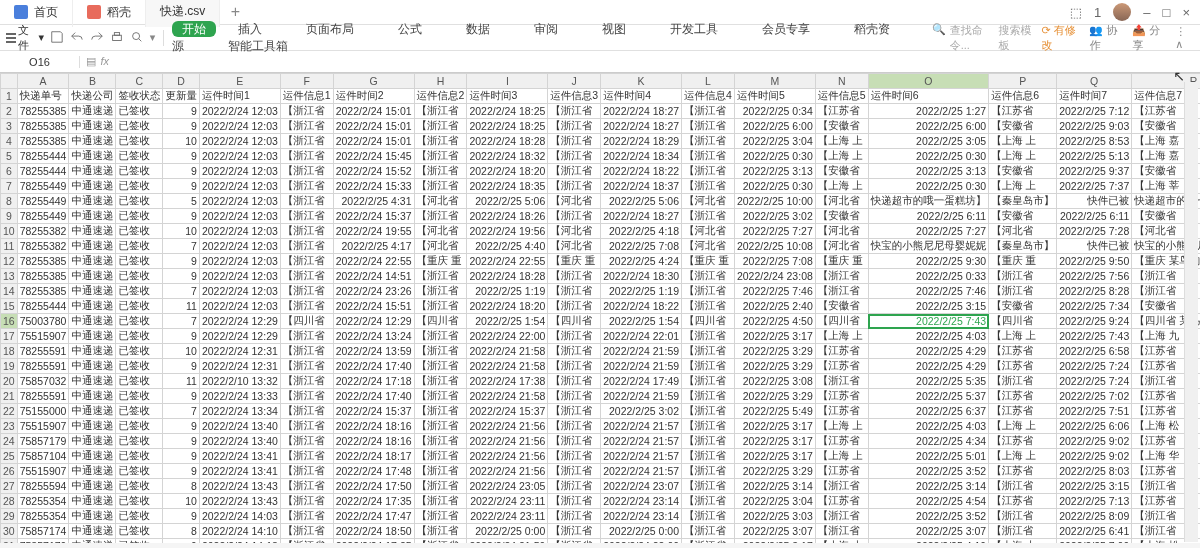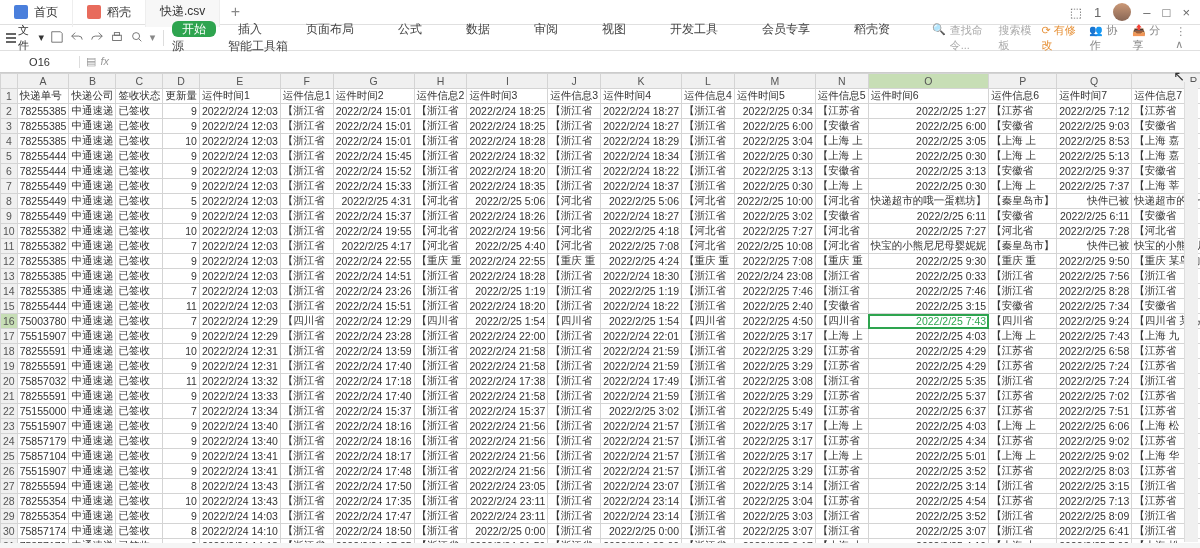--- a/index.html
+++ b/index.html
@@ -510,21 +510,21 @@
       </tbody>
       <tbody>
         <tr>
           <td class="rh">17</td>
           <td class="cell">75515907</td>
           <td class="cell">中通速递</td>
           <td class="cell">已签收</td>
           <td class="cell num">9</td>
           <td class="cell num">2022/2/24 12:29</td>
           <td class="cell">【浙江省</td>
-          <td class="cell num">2022/2/24 23:28</td>
+          <td class="cell num">2022/2/24 13:24</td>
           <td class="cell">【浙江省</td>
           <td class="cell num">2022/2/24 22:00</td>
           <td class="cell">【浙江省</td>
           <td class="cell num">2022/2/24 22:01</td>
           <td class="cell">【浙江省</td>
           <td class="cell num">2022/2/25 3:17</td>
           <td class="cell">【上海 上</td>
           <td class="cell num">2022/2/25 4:03</td>
           <td class="cell">【上海 上</td>
           <td class="cell num">2022/2/25 7:43</td>
@@ -577,21 +577,21 @@
           <td class="cell">【江苏省</td>
         </tr>
       </tbody>
       <tbody>
         <tr>
           <td class="rh">20</td>
           <td class="cell">75857032</td>
           <td class="cell">中通速递</td>
           <td class="cell">已签收</td>
           <td class="cell num">11</td>
-          <td class="cell num">2022/2/24 13:32</td>
+          <td class="cell num">2022/2/10 13:32</td>
           <td class="cell">【浙江省</td>
           <td class="cell num">2022/2/24 17:18</td>
           <td class="cell">【浙江省</td>
           <td class="cell num">2022/2/24 17:38</td>
           <td class="cell">【浙江省</td>
           <td class="cell num">2022/2/24 17:49</td>
           <td class="cell">【浙江省</td>
           <td class="cell num">2022/2/25 3:08</td>
           <td class="cell">【浙江省</td>
           <td class="cell num">2022/2/25 5:35</td>

